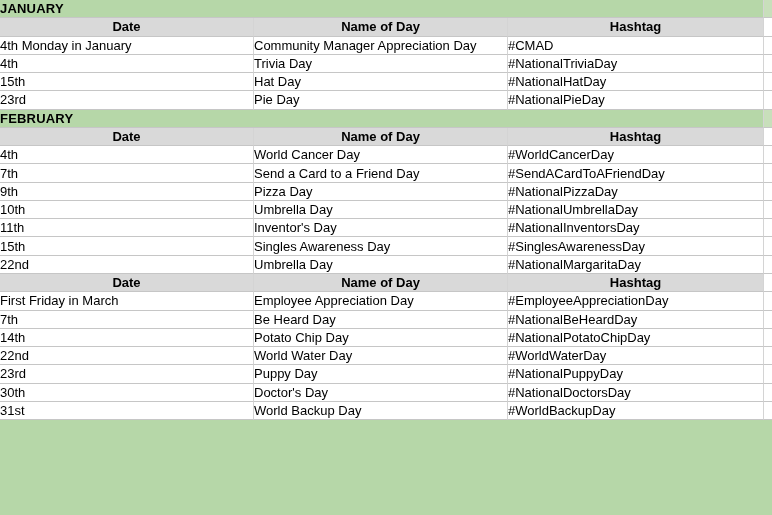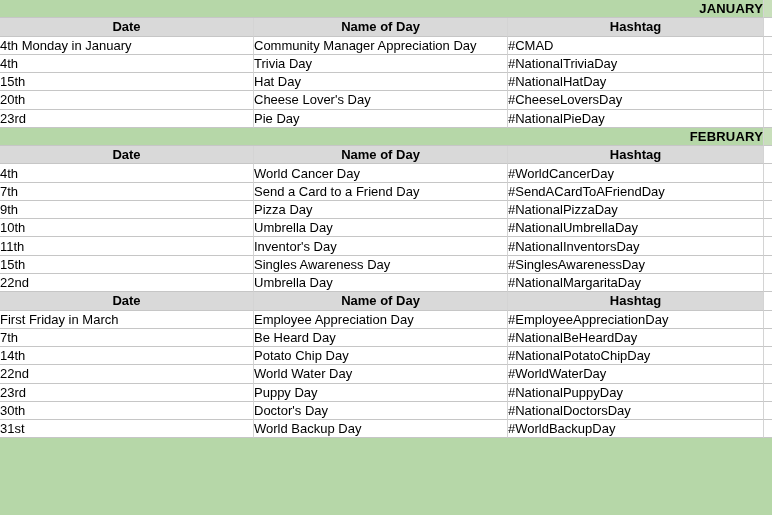--- a/index.html
+++ b/index.html
@@ -13,21 +13,21 @@
   .sections { flex: 0 0 auto; }
   table.month-table {
     border-collapse: separate; border-spacing: 0;
     table-layout: fixed; width: 772px;
   }
   table.month-table td {
     box-sizing: border-box; height: 18.28px; padding: 0;
     vertical-align: middle; overflow: hidden; white-space: nowrap;
   }
   td.month-cell {
-    background: var(--month-bg); font-weight: 700; text-align: right;
+    background: var(--month-bg); font-weight: 700; text-align: left;
     letter-spacing: 0.2px;
     border-bottom: 1px solid var(--grid);
     border-right: 1px solid var(--vgrid);
     margin-left: 20px;
   }
   td.month-sliver {
     background: var(--month-bg-edge);
     border-bottom: 1px solid var(--grid);
   }
   td.colhead-cell {
@@ -82,26 +82,20 @@
             <td class="data-cell">#NationalTriviaDay</td>
             <td class="row-sliver"></td>
           </tr>
           <tr>
             <td class="data-cell">15th</td>
             <td class="data-cell">Hat Day</td>
             <td class="data-cell">#NationalHatDay</td>
             <td class="row-sliver"></td>
           </tr>
           <tr>
-            <td class="data-cell">20th</td>
-            <td class="data-cell">Cheese Lover's Day</td>
-            <td class="data-cell">#CheeseLoversDay</td>
-            <td class="row-sliver"></td>
-          </tr>
-          <tr>
             <td class="data-cell">23rd</td>
             <td class="data-cell">Pie Day</td>
             <td class="data-cell">#NationalPieDay</td>
             <td class="row-sliver"></td>
           </tr>
         </tbody>
       </table>
       <table class="month-table">
         <colgroup>
           <col style="width: 254px;">

